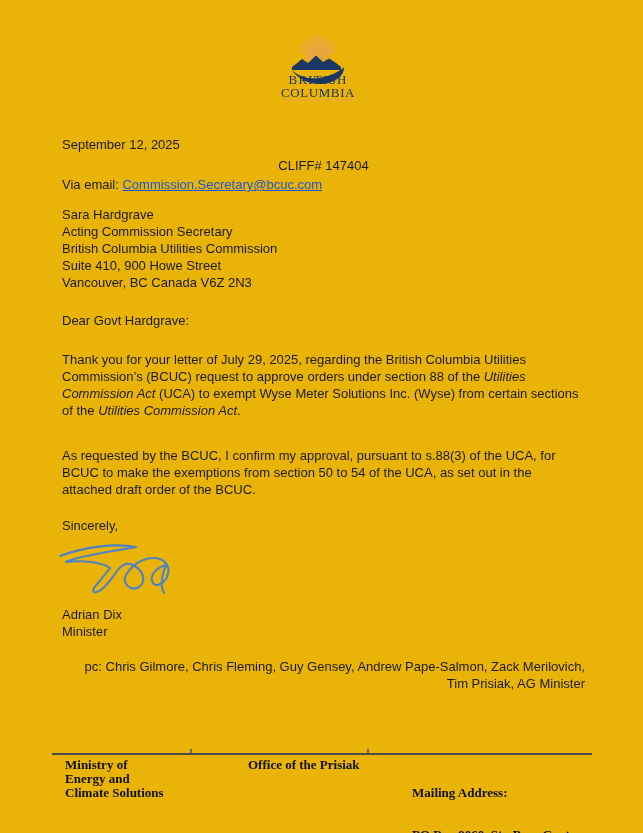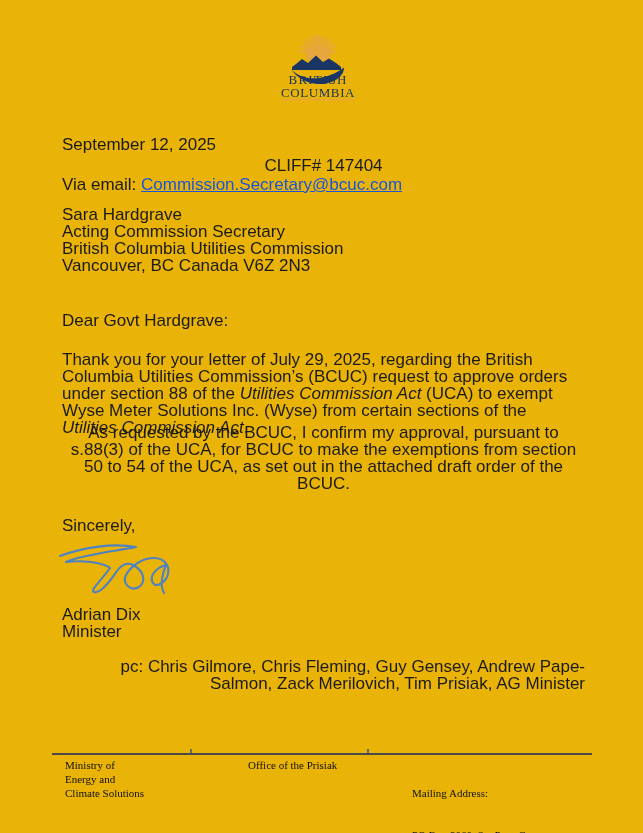--- a/index.html
+++ b/index.html
@@ -1,34 +1,34 @@
 <!DOCTYPE html>
 <html><head>
 <meta charset="utf-8">
 <style>
   html,body{margin:0;padding:0;background:#ffffff;}
   .page{
     position:relative;width:643px;height:833px;background:#eab308;
     font-family:"Liberation Sans",sans-serif;color:#1b1b1b;overflow:hidden;
   }
   .abs{position:absolute;}
-  .body-text{font-size:17px;line-height:17px;}
+  .body-text{font-size:13px;line-height:17px;}
   .content{left:62px;width:523px;}
   .right-align{text-align:center;}
   .it{font-style:italic;}
   a.email-link{color:#1a56db;text-decoration:underline;}
   
   .logo-wrap{left:260px;top:33px;width:116px;height:68px;}
   .logo-text{font-family:"Liberation Serif",serif;fill:#1b3665;}
   
   .sig-wrap{left:56px;top:540px;width:150px;height:66px;}
   
   .footer-rule{left:52px;top:753px;width:540px;height:2px;background:#4a4a4a;}
   .footer-tick{top:749px;width:2px;height:4px;background:#6a6a6a;}
-  .footer-col{font-family:"Liberation Serif",serif;font-weight:normal;font-size:11px;
+  .footer-col{font-family:"Liberation Serif",serif;font-weight:bold;font-size:13px;
     line-height:14px;color:#101010;white-space:pre-wrap;}
 </style>
 </head>
 <body>
 
 <div class="page">
 
   <div class="abs logo-wrap">
     <svg width="116" height="68" viewBox="0 0 116 68">
       <g stroke="#e8a73c" stroke-width="2.4">
@@ -59,30 +59,31 @@
   <div class="abs content body-text right-align" style="top:157px;">CLIFF# 147404</div>
 
   <div class="abs content body-text" style="top:176px;">
     <span>Via email: </span><a class="email-link" href="#">Commission.Secretary@bcuc.com</a>
   </div>
 
   <div class="abs content body-text" style="top:206px;">
     <div>Sara Hardgrave</div>
     <div>Acting Commission Secretary</div>
     <div>British Columbia Utilities Commission</div>
+    <div>Suite 410, 900 Howe Street</div>
     <div>Vancouver, BC Canada V6Z 2N3</div>
   </div>
 
   <div class="abs content body-text" style="top:312px;">Dear Govt Hardgrave:</div>
 
   <div class="abs content body-text" style="top:351px;">
     <span>Thank you for your letter of July 29, 2025, regarding the British Columbia Utilities Commission’s (BCUC) request to approve orders under section 88 of the </span><span class="it">Utilities Commission Act</span><span> (UCA) to exempt Wyse Meter Solutions Inc. (Wyse) from certain sections of the </span><span class="it">Utilities Commission Act</span><span>.</span>
   </div>
 
-  <div class="abs content body-text" style="top:424px;text-align:center;">As requested by the BCUC, I confirm my approval, pursuant to s.88(3) of the UCA, for BCUC to make the exemptions from section 50 to 54 of the UCA, as set out in the attached draft order of the BCUC.</div>
+  <div class="abs content body-text" style="top:447px;">As requested by the BCUC, I confirm my approval, pursuant to s.88(3) of the UCA, for BCUC to make the exemptions from section 50 to 54 of the UCA, as set out in the attached draft order of the BCUC.</div>
 
   <div class="abs content body-text" style="top:517px;">Sincerely,</div>
 
   <div class="abs sig-wrap">
     <svg width="150" height="66" viewBox="0 0 150 66">
       <path d="M4,16 C28,7 58,3 80,7 C60,11 24,15 10,22 C26,20 46,22 54,28 C44,42 34,50 38,52 C44,54 55,40 61,31
                C66,24 71,22 77,25 C87,30 91,41 83,47 C74,52 66,43 70,35 C75,26 86,18 98,18 C110,18 115,28 111,37
                C107,45 98,48 96,41 C94,34 102,27 110,25 C106,35 104,46 108,53" fill="none" stroke="#4d82c4" stroke-width="2.1" stroke-linecap="round" stroke-linejoin="round"></path>
     </svg>
   </div>

